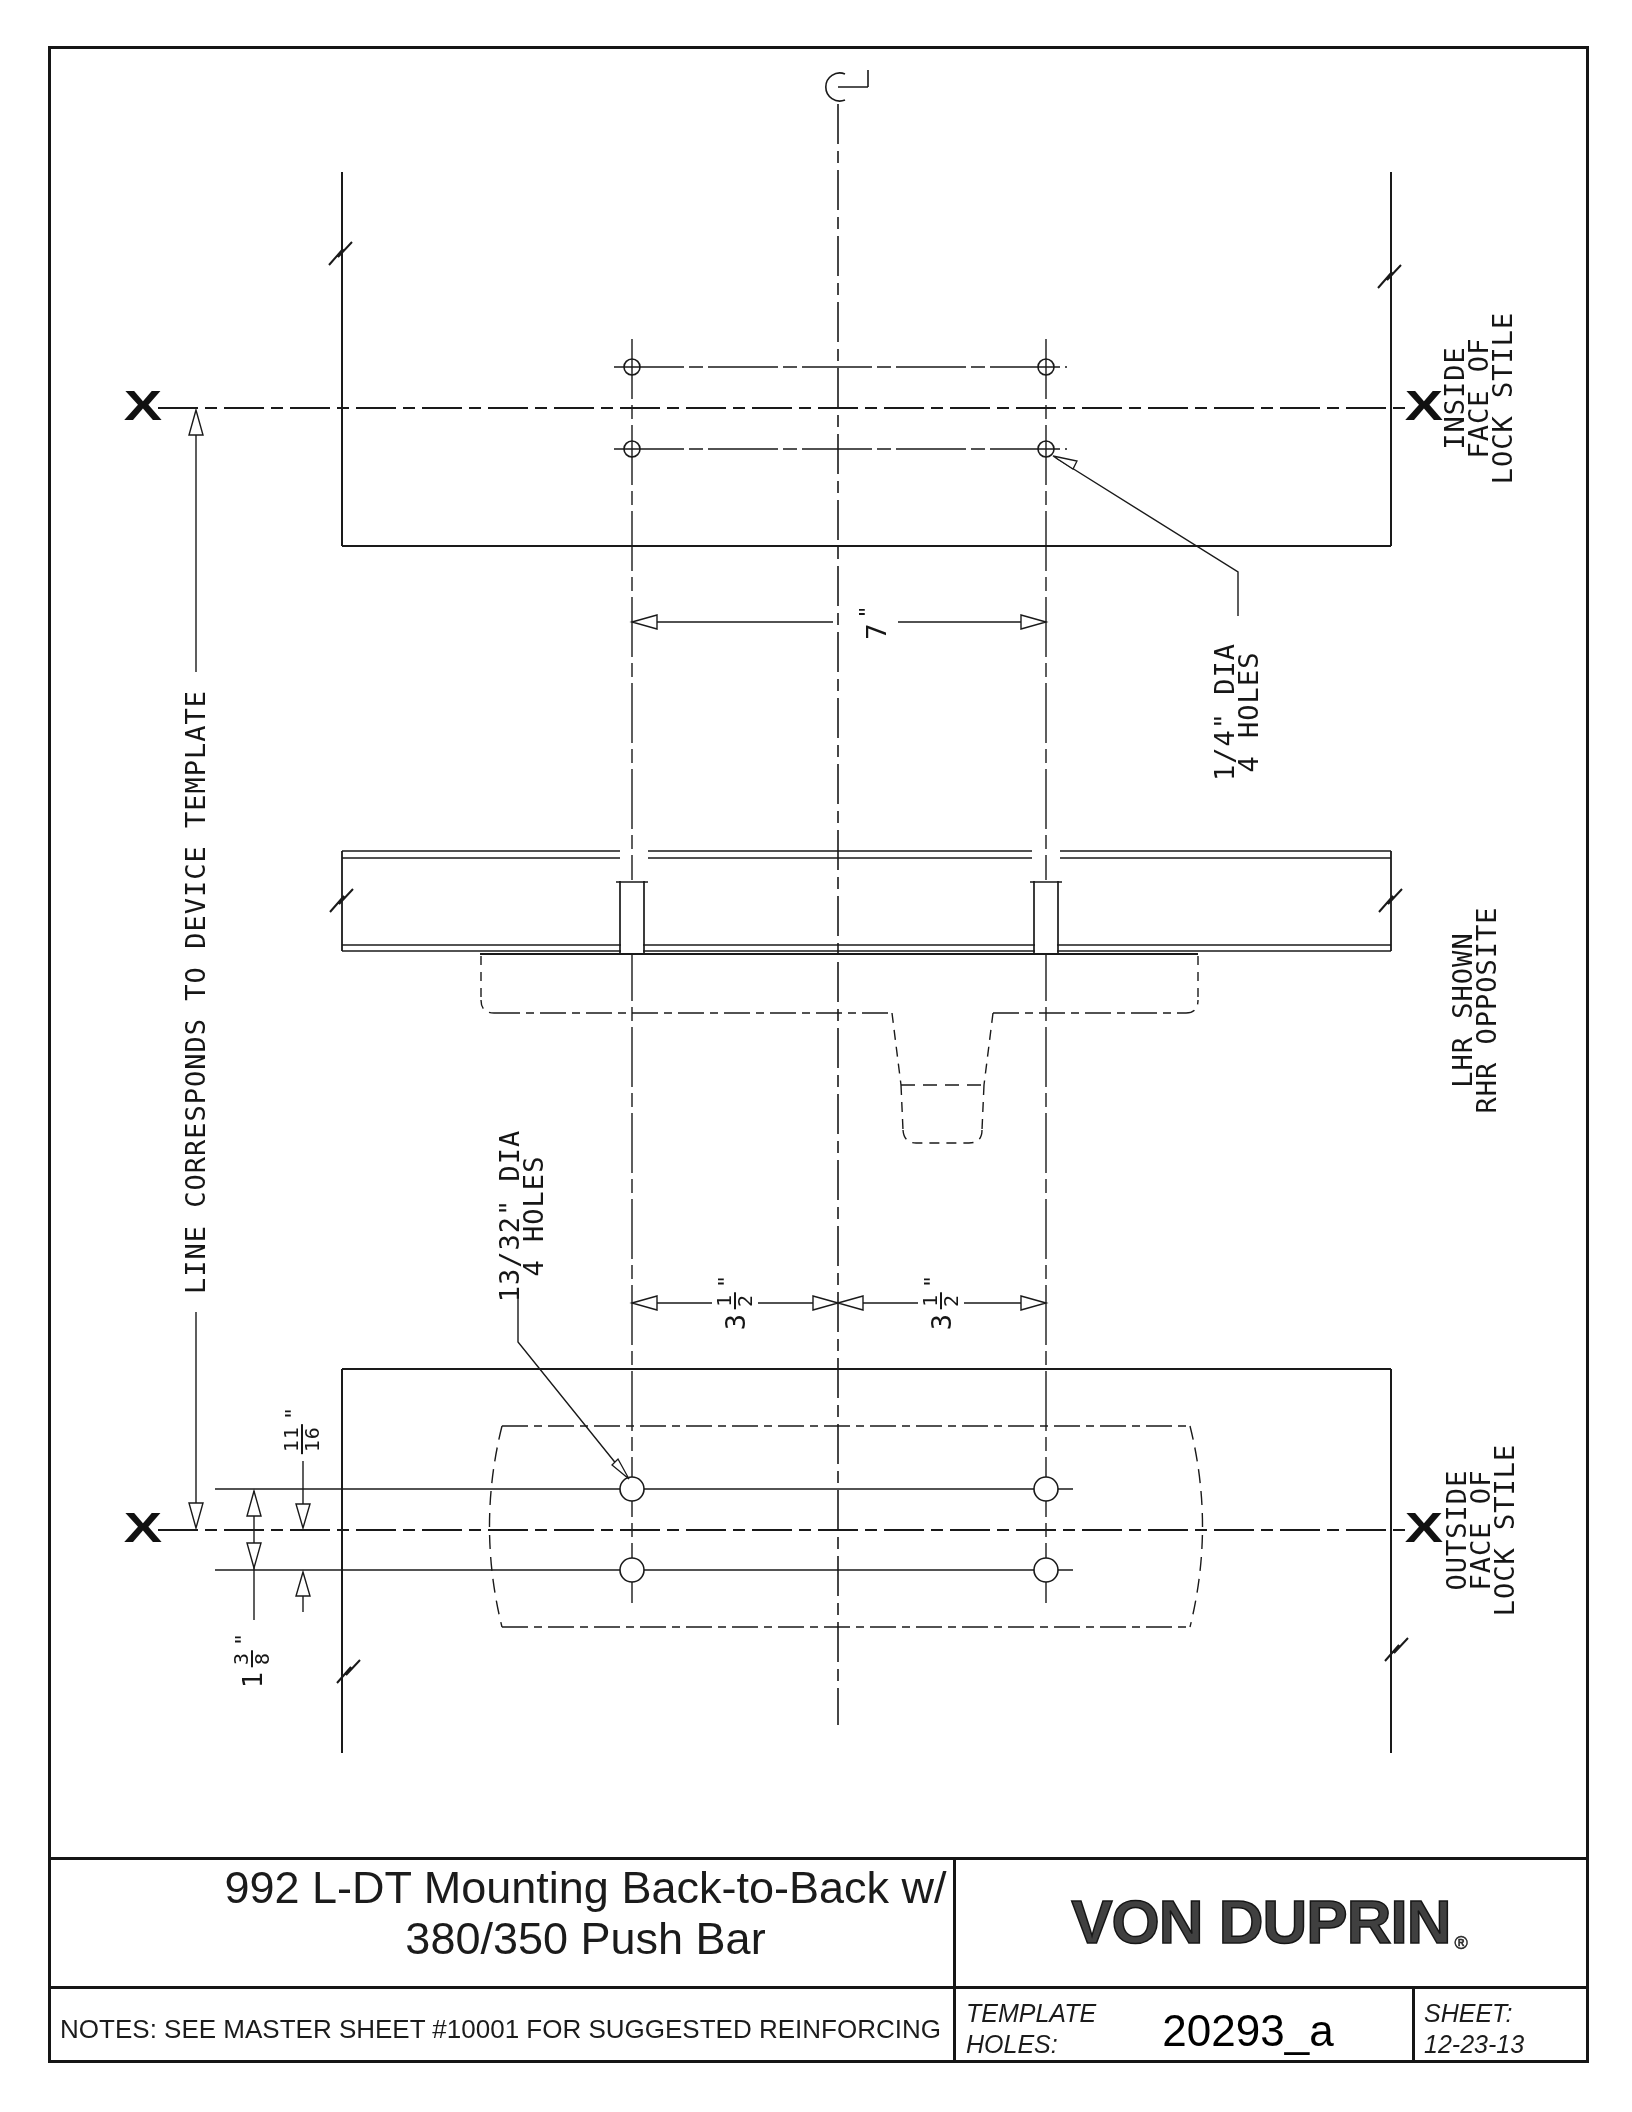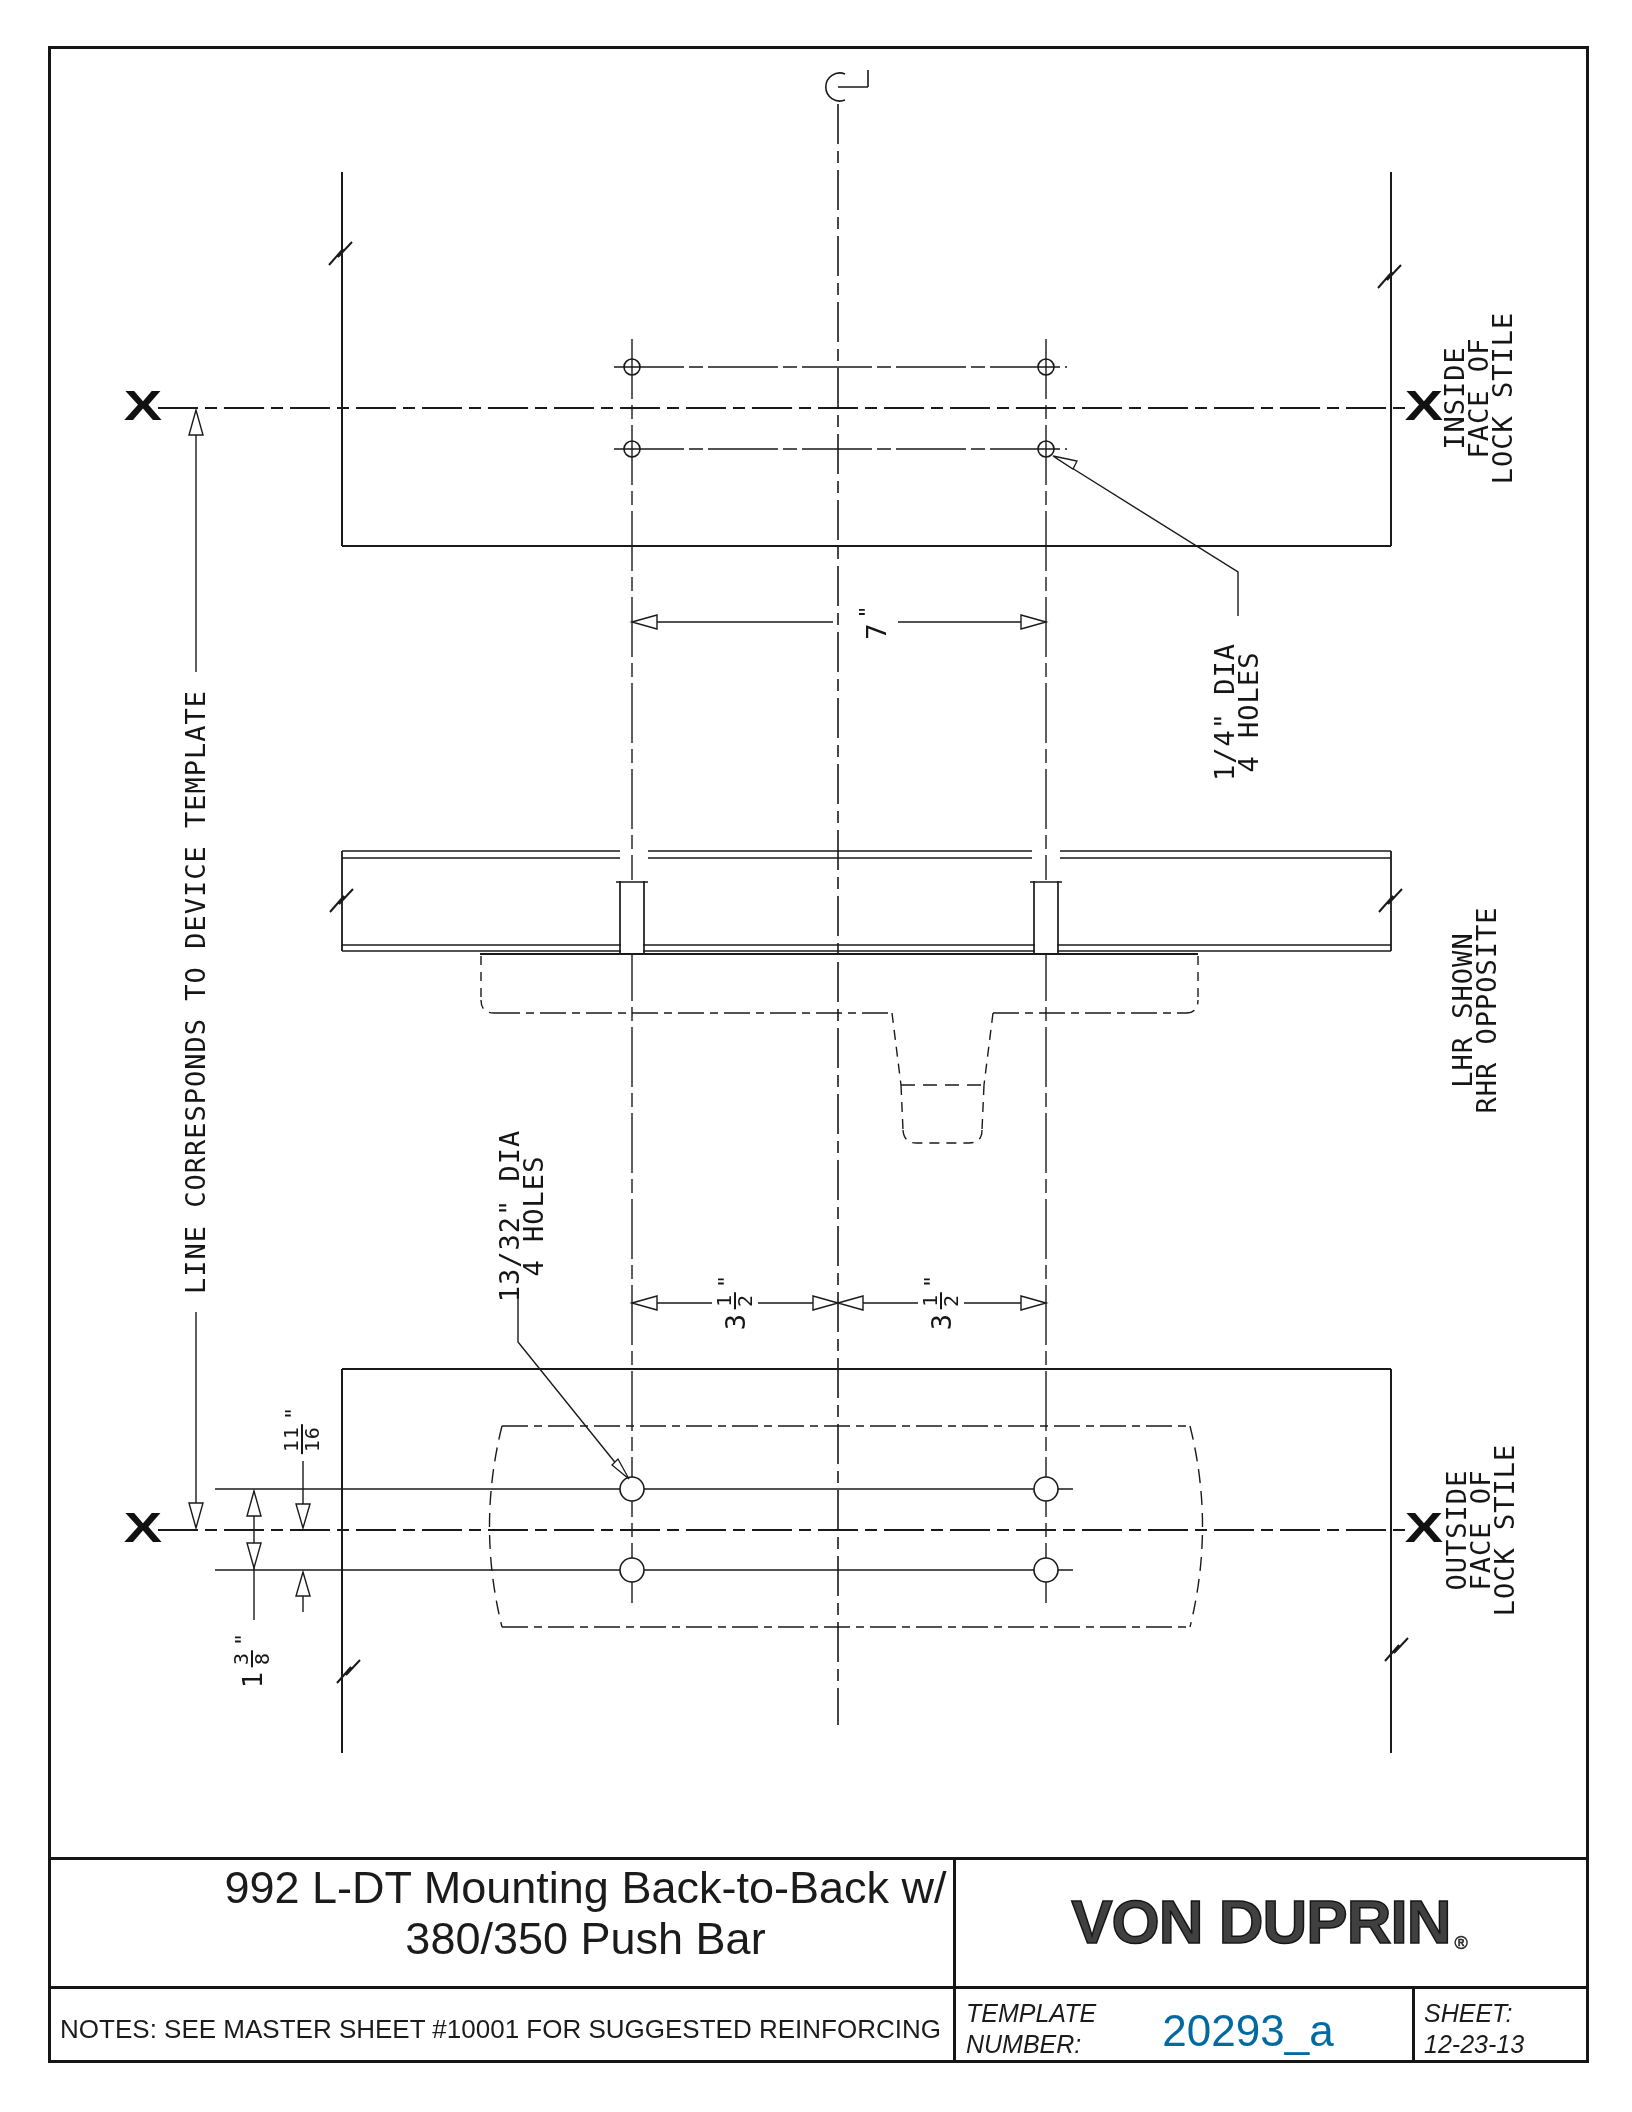--- a/index.html
+++ b/index.html
@@ -32,21 +32,21 @@
             font-size:45px;line-height:51px;color:#1b1b1b;}
   .tb-notes{position:absolute;left:48px;top:2014px;width:905px;text-align:center;
             font-size:26px;color:#1b1b1b;}
   .brand{position:absolute;left:1267px;top:1921px;transform:translate(-50%,-50%);
          font-weight:bold;font-size:62px;letter-spacing:-1px;color:#404040;
          -webkit-text-stroke:1.5px #151515;white-space:nowrap;}
   .brand .reg{font-size:18px;-webkit-text-stroke:0.5px #151515;font-weight:normal;
          position:relative;top:6px;left:4px;}
   .tb-small{font-size:25px;line-height:31px;color:#1b1b1b;}
   .tb-number{position:absolute;left:1248px;top:2031px;transform:translate(-50%,-50%);
-         font-size:44px;color:#0369a1;}
+         font-size:44px;color:#000000;}
 </style>
 </head>
 <body>
 
 <div class="page">
 
   <div class="sheet-border"></div>
 
   <svg class="linework" width="1632" height="2112" viewBox="0 0 1632 2112" fill="none" stroke="#1a1a1a" stroke-width="1.6">
 
@@ -261,21 +261,21 @@
   </div>
 
   <div class="brand">
     <span>VON DUPRIN</span><span class="reg">®</span>
   </div>
 
   <div class="tb-notes">NOTES: SEE MASTER SHEET #10001 FOR SUGGESTED REINFORCING</div>
 
   <div class="abs tb-small" style="left:966px;top:1998px;">
     <div>TEMPLATE</div>
-    <div>NUMBER:</div>
+    <div>HOLES:</div>
   </div>
 
   <div class="tb-number">20293_a</div>
 
   <div class="abs tb-small" style="left:1424px;top:1998px;">
     <div>SHEET:</div>
     <div>12-23-13</div>
   </div>
 
 </div>

